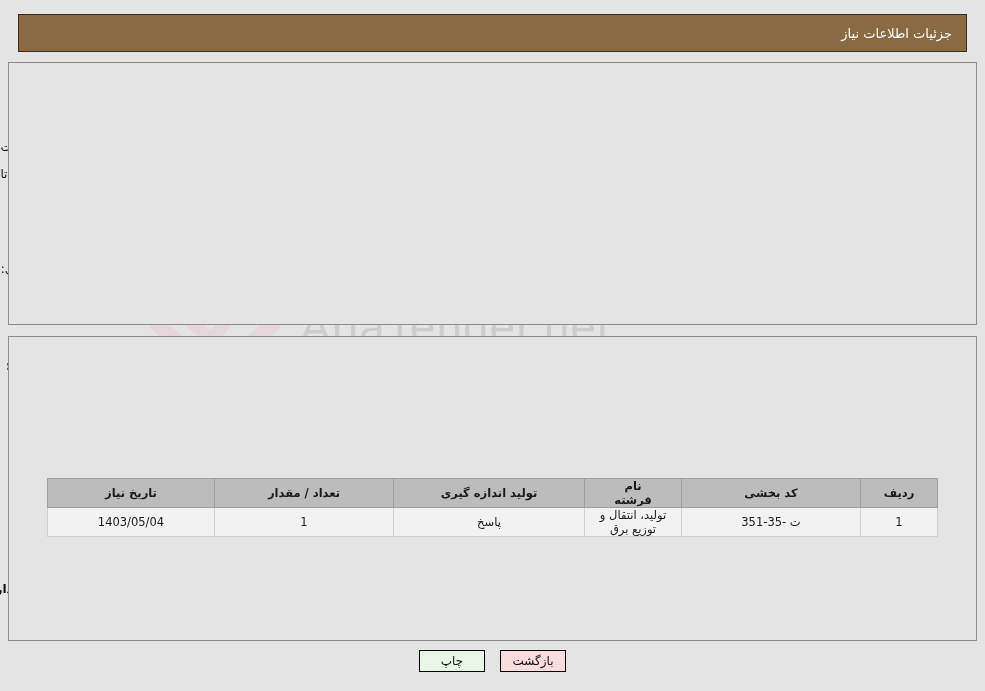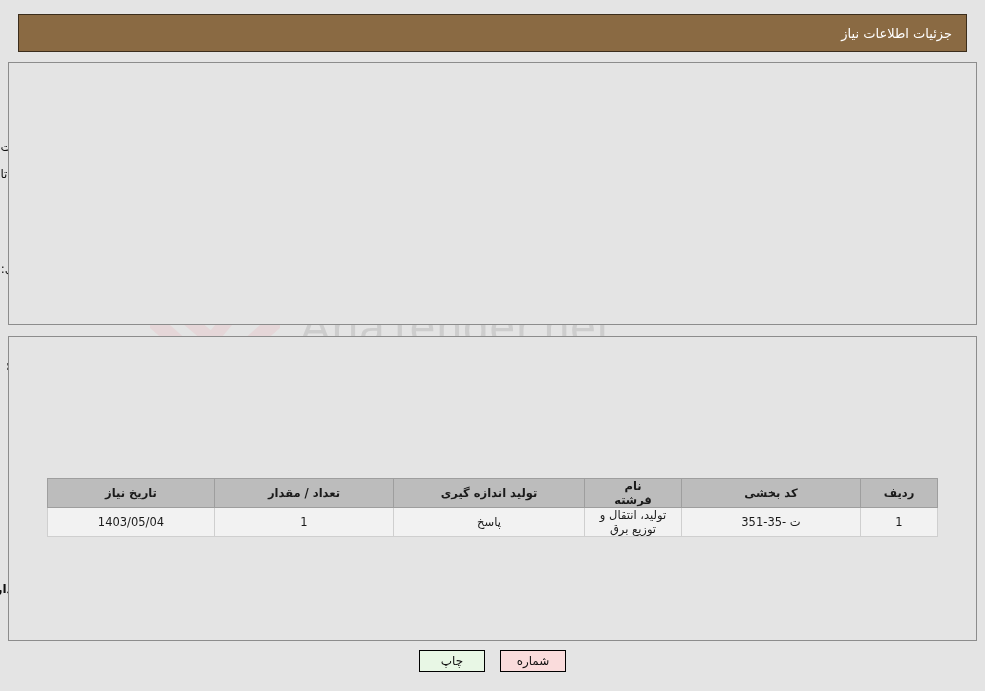--- a/index.html
+++ b/index.html
@@ -370,15 +370,15 @@
 </table>
 
 <div class="lbl bold" style="right:893px; top:582px;">توضیحات خریدار:</div>
 <div class="tarea" style="right:60px; top:543px; width:820px; height:88px;">
   <span>احداث شبکه فشار متوسط زمینی جهت توسعه فیدرهای پست فوق توزیع حامد واقع در بلوار صادقی شماره بایگانی 8333001
 به پیوست دفترچه پروژه و فهرست بها و صلاحیت ایمنی و پیمانکاری - استعلام ممهور به مهر شرکت و امشا صاحبان امضا</span>
   <span class="resize-grip"><span></span><span></span></span>
 </div>
 
 <div class="btn-row">
-  <div class="btn btn-back">شماره</div>
+  <div class="btn btn-back">بازگشت</div>
   <div class="btn btn-print">چاپ</div>
 </div>
 
 </body></html>

